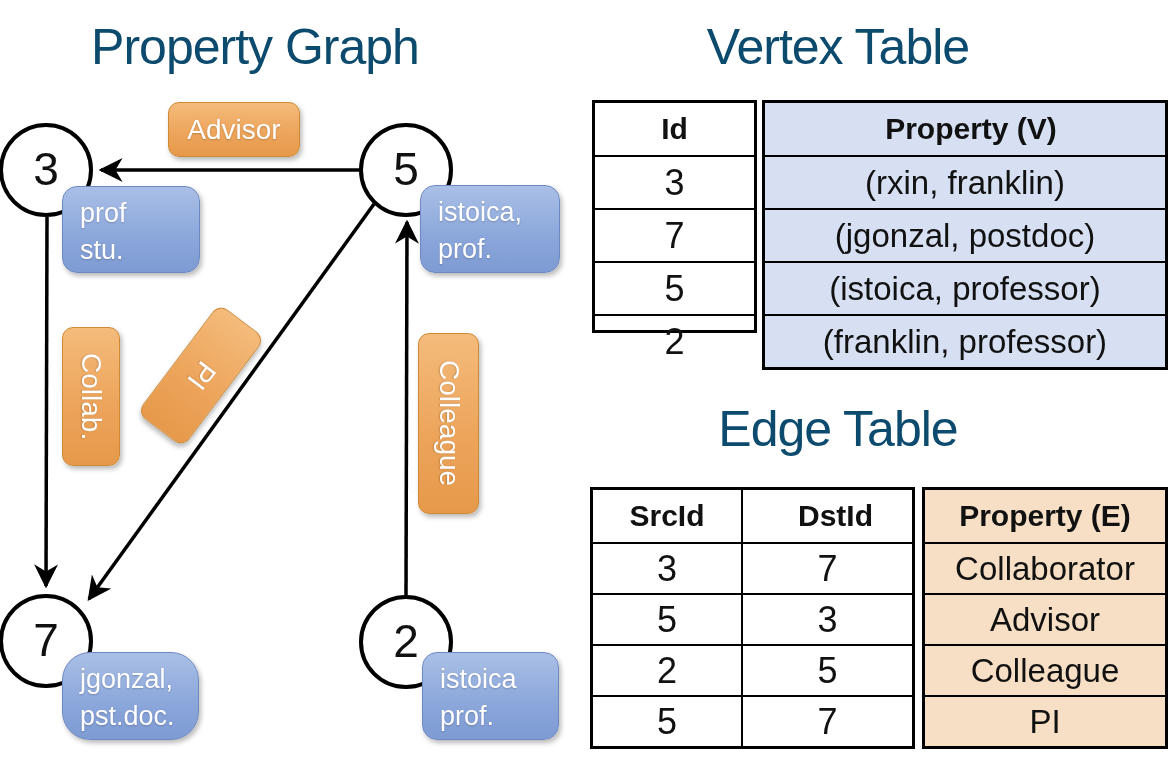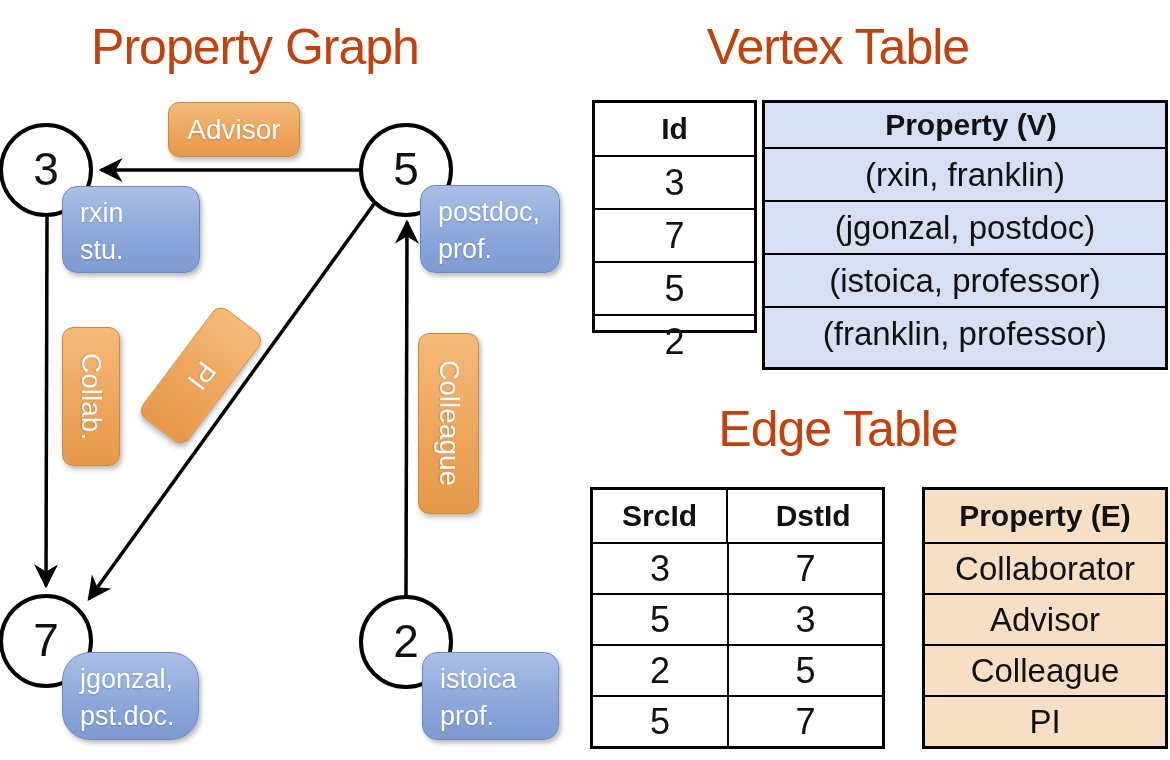--- a/index.html
+++ b/index.html
@@ -2,21 +2,21 @@
 <html><head>
 <meta charset="utf-8">
 <style>
   html,body{margin:0;padding:0;background:#fff;}
   #stage{
     position:relative;width:1170px;height:760px;overflow:hidden;background:#fff;
     font-family:"Liberation Sans","DejaVu Sans",sans-serif;color:#111;
   }
   .title{
     position:absolute;text-align:center;font-size:50px;letter-spacing:-1px;
-    color:#c2410c;white-space:nowrap;
+    color:#0c4a6e;white-space:nowrap;
   }
   
   .node-num{
     position:absolute;transform:translate(-50%,-52%);
     font-size:46px;color:#111;
   }
   
   .elabel{
     position:absolute;display:flex;align-items:center;justify-content:center;
     background:linear-gradient(180deg,#f4bb7b 0%,#eda55c 55%,#e6994a 100%);
@@ -85,25 +85,25 @@
     <span class="vtext">Collab.</span>
   </div>
   <div class="elabel" style="left:172px;top:307px;width:56px;height:135px;transform:rotate(37deg);">
     <span class="vtext">PI</span>
   </div>
   <div class="elabel" style="left:418px;top:333px;width:59px;height:179px;">
     <span class="vtext">Colleague</span>
   </div>
 
   <div class="vlabel" style="left:62px;top:186px;width:138px;height:87px;">
-    <div>rxin</div>
+    <div>prof</div>
     <div>stu.</div>
   </div>
   <div class="vlabel" style="left:420px;top:185px;width:140px;height:88px;">
-    <div>postdoc,</div>
+    <div>istoica,</div>
     <div>prof.</div>
   </div>
   <div class="vlabel" style="left:62px;top:652px;width:137px;height:88px;border-radius:28px;">
     <div>jgonzal,</div>
     <div>pst.doc.</div>
   </div>
   <div class="vlabel" style="left:422px;top:652px;width:137px;height:88px;">
     <div>istoica</div>
     <div>prof.</div>
   </div>
@@ -112,30 +112,30 @@
 
   <div class="subtable" style="left:592px;top:100px;width:165px;height:233px;">
     <div class="trow first hdr" style="height:52px;">Id</div>
     <div class="trow num" style="height:53px;">3</div>
     <div class="trow num" style="height:53px;">7</div>
     <div class="trow num" style="height:53px;">5</div>
     <div class="trow num" style="height:53px;">2</div>
   </div>
 
   <div class="subtable bluefill" style="left:762px;top:100px;width:406px;height:270px;">
-    <div class="trow first hdr" style="height:44px;padding-left:12px;">Property (V)</div>
+    <div class="trow first hdr" style="height:52px;padding-left:12px;">Property (V)</div>
     <div class="trow" style="height:53px;">(rxin, franklin)</div>
     <div class="trow" style="height:53px;">(jgonzal, postdoc)</div>
     <div class="trow" style="height:53px;">(istoica, professor)</div>
     <div class="trow" style="height:53px;">(franklin, professor)</div>
   </div>
 
   <div class="title" style="left:588px;top:400px;width:500px;">Edge Table</div>
 
-  <div class="subtable" style="left:590px;top:487px;width:295px;height:262px;">
+  <div class="subtable" style="left:590px;top:487px;width:325px;height:262px;">
     <div class="trow first" style="height:52px;">
       <div class="cell hdr" style="width:148px;">SrcId</div>
       <div class="cell hdr" style="width:171px;border-left:2.5px solid #000;padding-left:16px;">DstId</div>
     </div>
     <div class="trow" style="height:51px;">
       <div class="cell num" style="width:148px;">3</div>
       <div class="cell num" style="width:171px;border-left:2.5px solid #000;">7</div>
     </div>
     <div class="trow" style="height:51px;">
       <div class="cell num" style="width:148px;">5</div>

